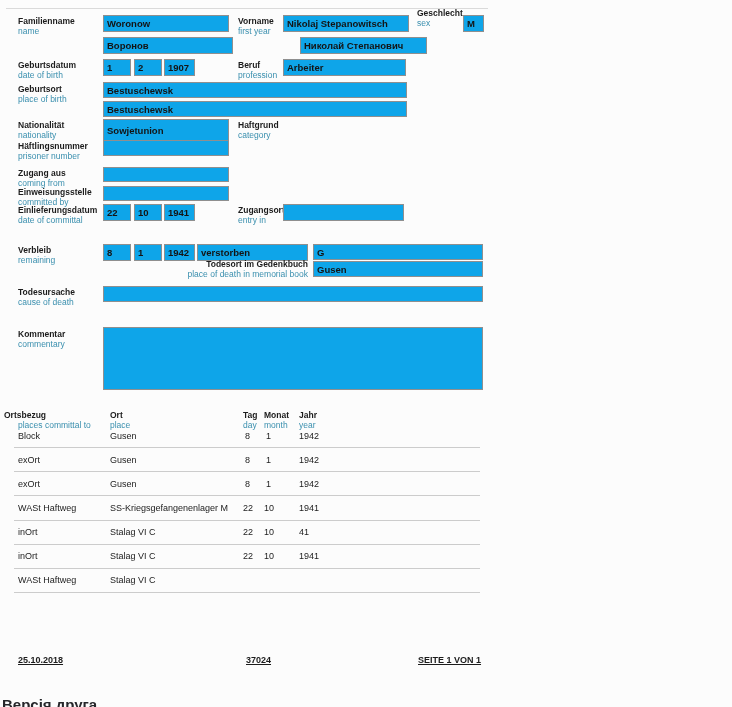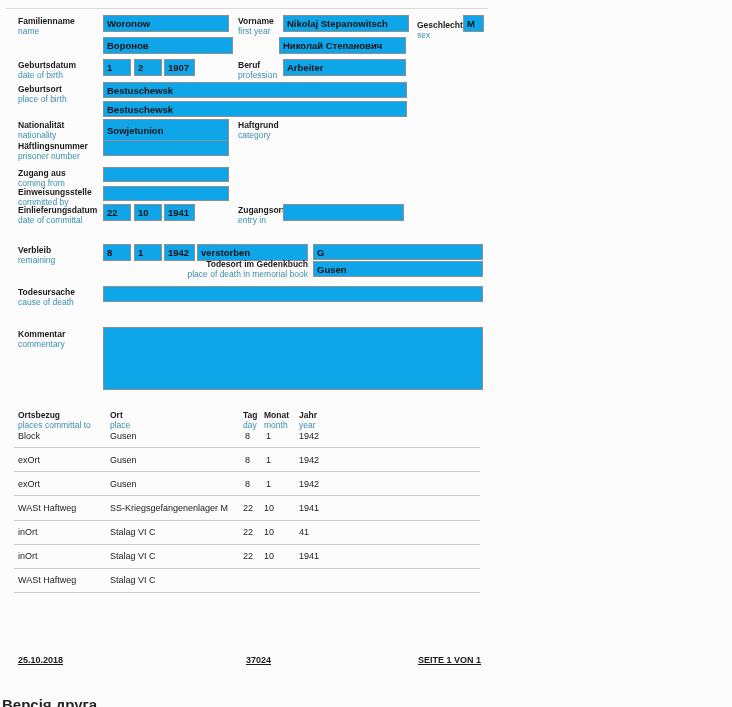--- a/index.html
+++ b/index.html
@@ -39,28 +39,28 @@
     <div class="en">name</div>
   </div>
   <div class="box" style="left:103px;top:15px;width:126px;height:17px">Woronow</div>
 
   <div class="lab" style="left:238px;top:16px">
     <div class="de">Vorname</div>
     <div class="en">first year</div>
   </div>
   <div class="box" style="left:283px;top:15px;width:126px;height:17px">Nikolaj Stepanowitsch</div>
 
-  <div class="lab" style="left:417px;top:20px">
+  <div class="lab" style="left:417px;top:8px">
     <div class="de">Geschlecht</div>
     <div class="en">sex</div>
   </div>
   <div class="box" style="left:463px;top:15px;width:21px;height:17px">M</div>
 
   <div class="box" style="left:103px;top:37px;width:130px;height:17px">Воронов</div>
-  <div class="box" style="left:279px;top:37px;width:127px;height:17px">Николай Степанович</div>
+  <div class="box" style="left:300px;top:37px;width:127px;height:17px">Николай Степанович</div>
 
   <div class="lab" style="left:18px;top:60px">
     <div class="de">Geburtsdatum</div>
     <div class="en">date of birth</div>
   </div>
   <div class="box" style="left:103px;top:59px;width:28px;height:17px">1</div>
   <div class="box" style="left:134px;top:59px;width:28px;height:17px">2</div>
   <div class="box" style="left:164px;top:59px;width:31px;height:17px">1907</div>
 
   <div class="lab" style="left:238px;top:60px">
@@ -140,21 +140,21 @@
     <div class="en">cause of death</div>
   </div>
   <div class="box" style="left:103px;top:286px;width:380px;height:16px"></div>
 
   <div class="lab" style="left:18px;top:329px">
     <div class="de">Kommentar</div>
     <div class="en">commentary</div>
   </div>
   <div class="box" style="left:103px;top:327px;width:380px;height:63px;align-items:flex-start"></div>
 
-  <div class="th-de" style="left:18px;top:410px">Ortsbezug</div>
+  <div class="th-de" style="left:4px;top:410px">Ortsbezug</div>
   <div class="th-en" style="left:18px;top:420px">places committal to</div>
   <div class="th-de" style="left:110px;top:410px">Ort</div>
   <div class="th-en" style="left:110px;top:420px">place</div>
   <div class="th-de" style="left:243px;top:410px">Tag</div>
   <div class="th-en" style="left:243px;top:420px">day</div>
   <div class="th-de" style="left:264px;top:410px">Monat</div>
   <div class="th-en" style="left:264px;top:420px">month</div>
   <div class="th-de" style="left:299px;top:410px">Jahr</div>
   <div class="th-en" style="left:299px;top:420px">year</div>
 

